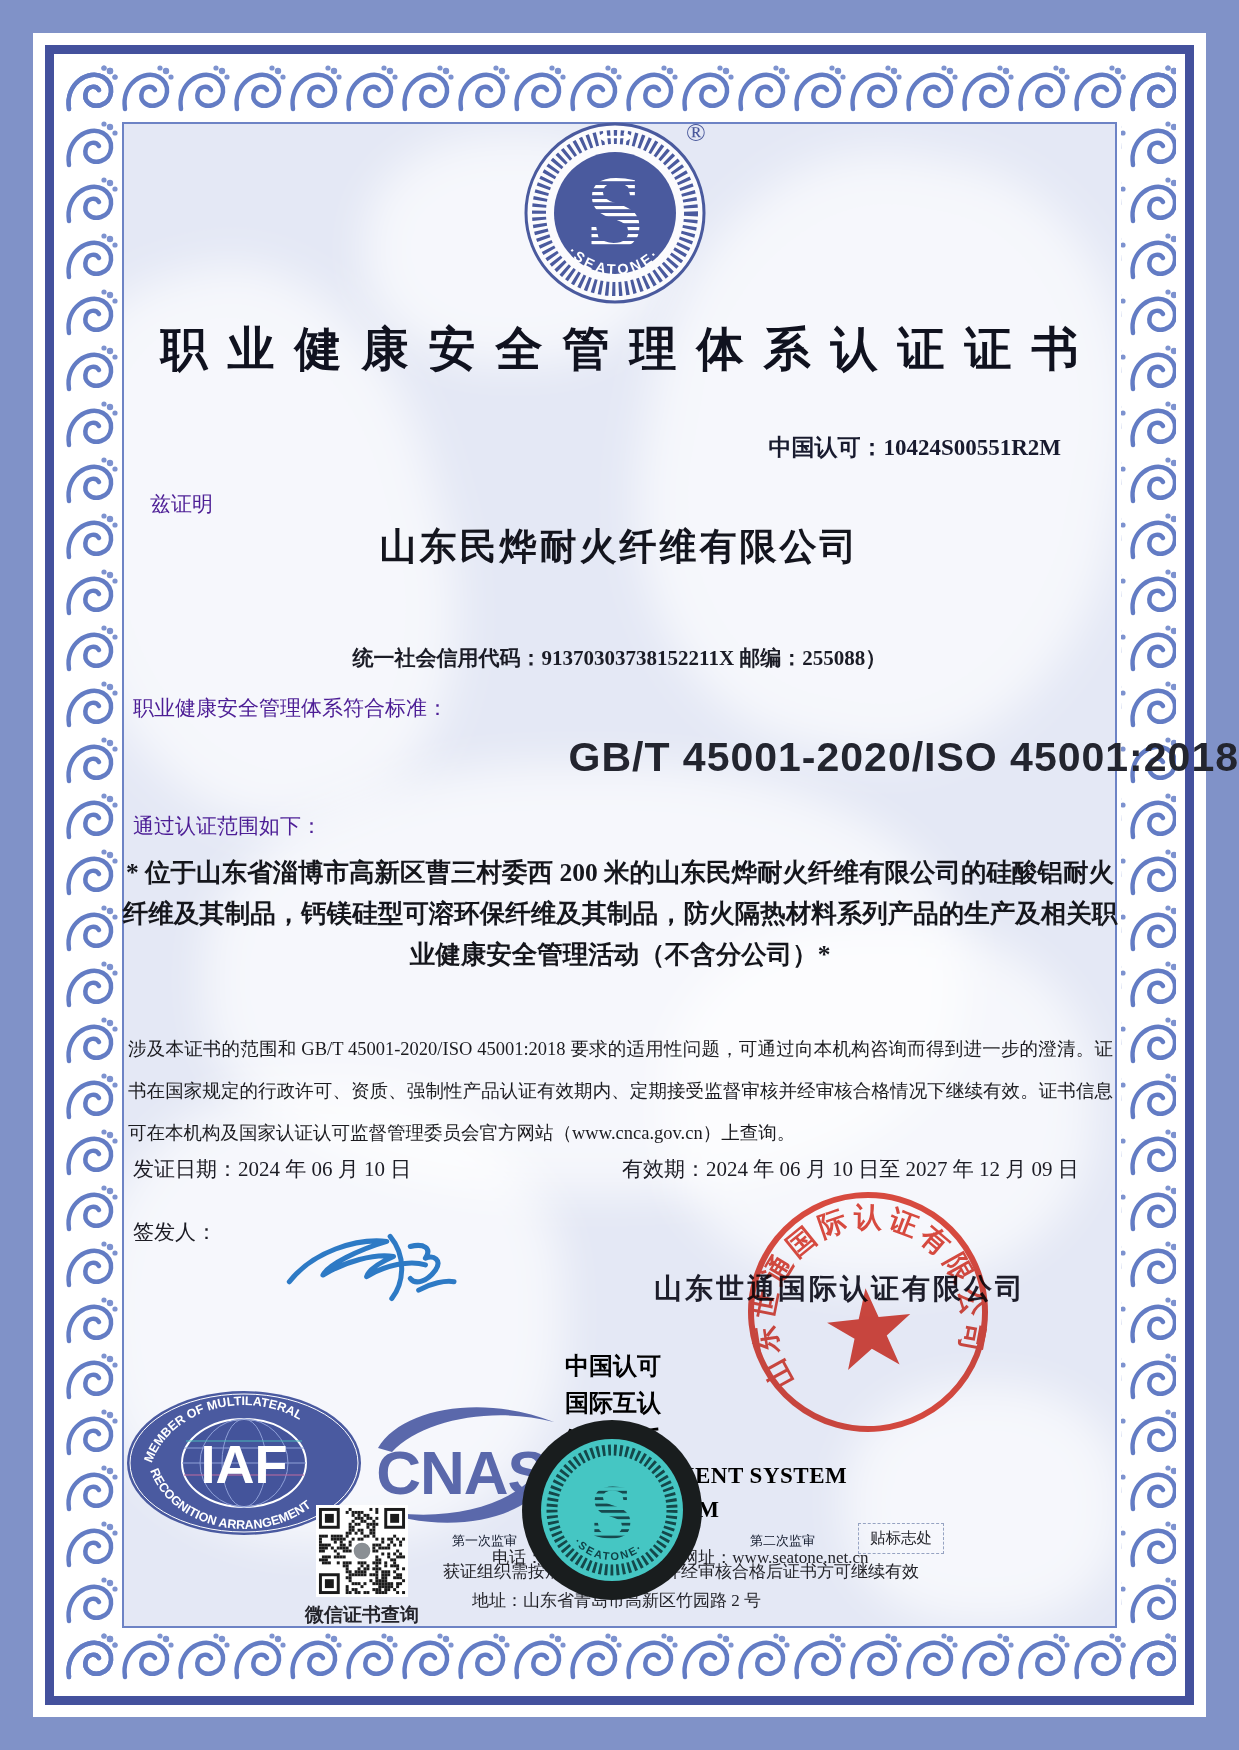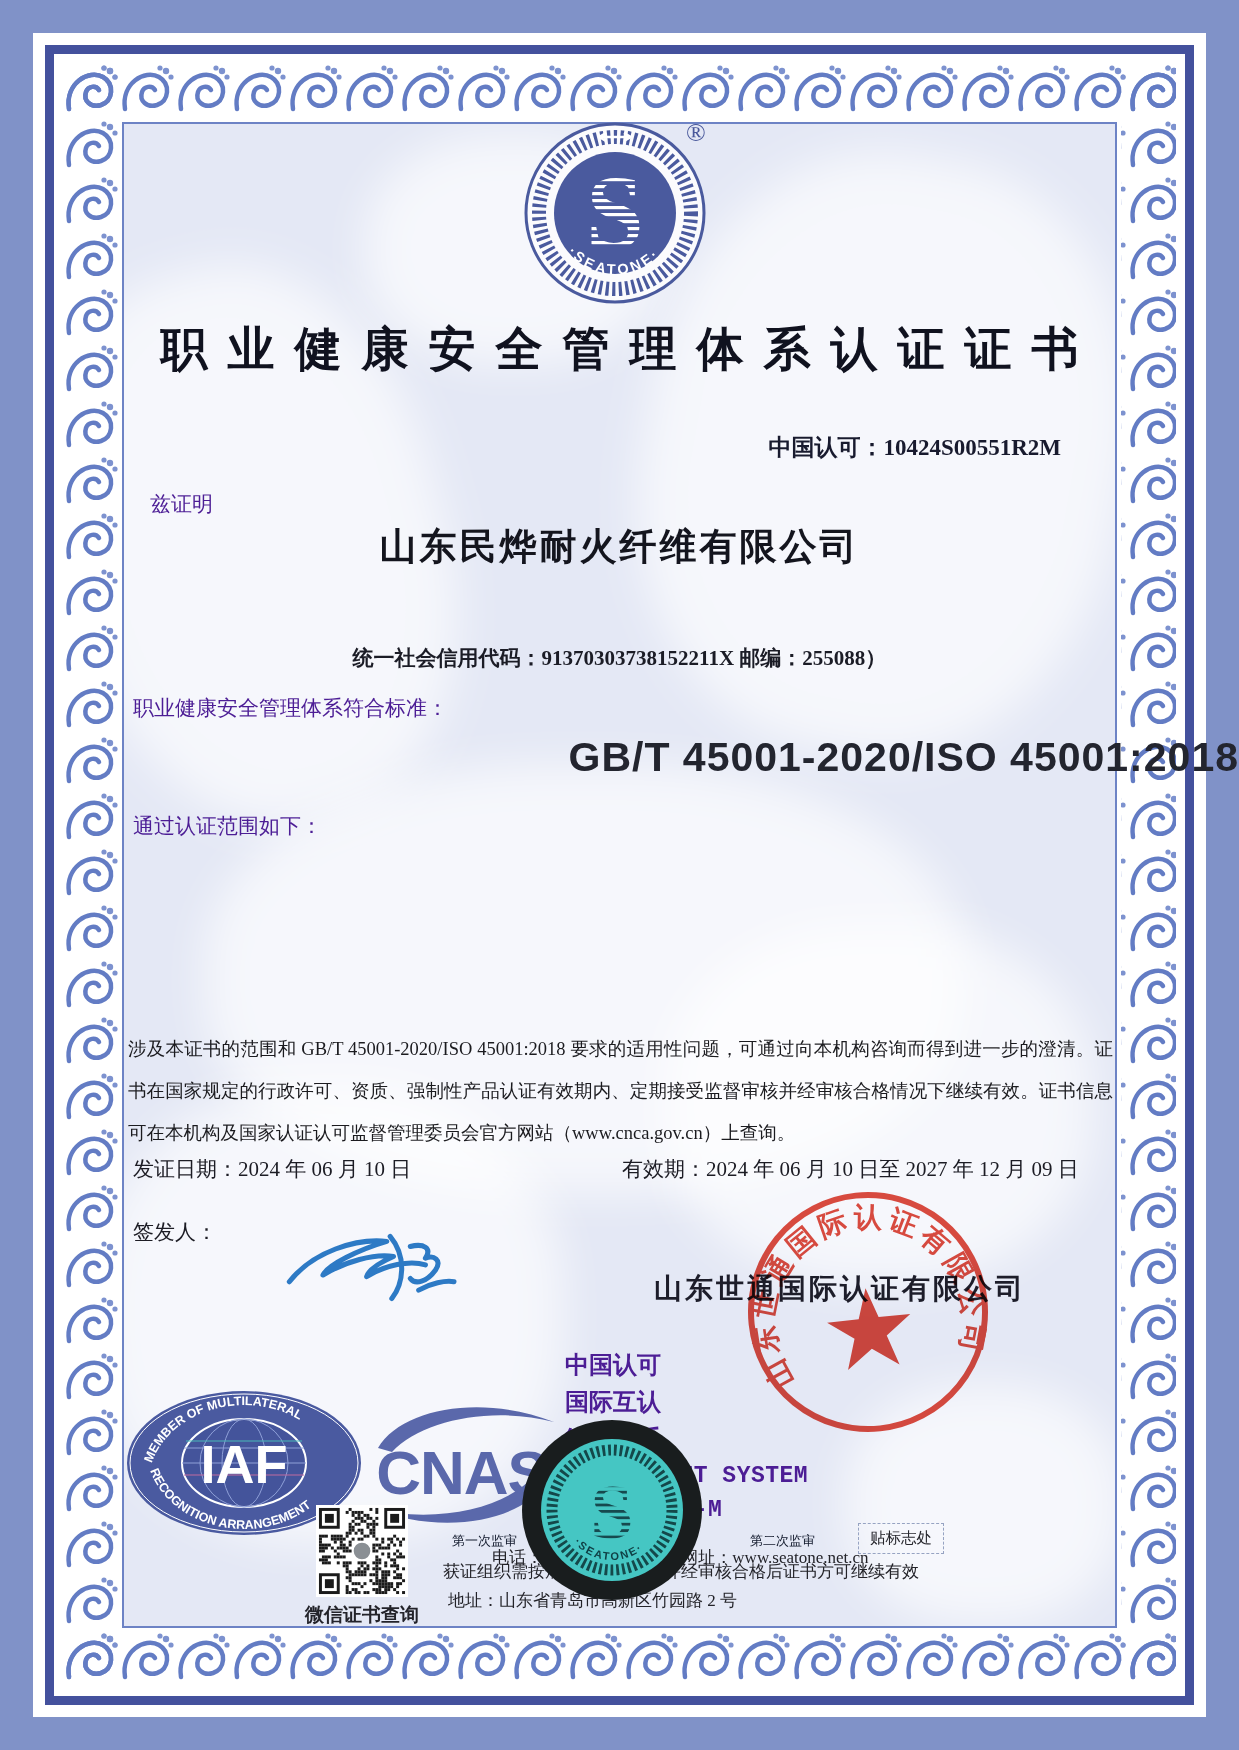--- a/index.html
+++ b/index.html
@@ -21,27 +21,27 @@
   .lead{left:133px;font-size:21px;color:#4c1d95;}
   .standard{left:0;width:1239px;top:734px;text-align:right;font-size:41px;font-weight:600;letter-spacing:1px;
             color:#23252f;font-family:"Liberation Sans","DejaVu Sans",sans-serif;}
   .scope{left:120px;width:1000px;top:852px;text-align:center;font-size:25.5px;font-weight:bold;
          line-height:41px;color:#15161c;}
   .disclaimer{left:128px;width:985px;top:1028px;font-size:18.5px;line-height:42px;text-align:justify;color:#1b1b1f;}
   .dates{top:1155px;font-size:21px;color:#1c1c24;}
   .signer{left:133px;top:1218px;font-size:21px;color:#1c1c24;}
   .issuer-name{left:610px;width:460px;top:1270px;text-align:center;font-size:28px;letter-spacing:3px;color:#1d1d2a;font-weight:600;}
   .stamp-svg{left:738px;top:1182px;mix-blend-mode:multiply;}
-  .acc-text{left:565px;top:1348px;color:#4c1d95;font-family:Liberation Mono, monospace;}
+  .acc-text{left:565px;top:1348px;color:#000000;font-family:Liberation Serif, serif;}
   .acc-text .cn{font-size:24px;line-height:37px;font-weight:600;}
   .acc-text .en{font-size:23px;line-height:34px;font-weight:bold;letter-spacing:0.5px;}
   .qr-caption{left:296px;width:132px;top:1602px;text-align:center;font-size:19px;font-weight:bold;color:#23232a;}
   .foot{font-size:13px;color:#0f172a;}
   .note{left:443px;top:1560px;font-size:17px;color:#232329;}
-  .addrrow{left:448px;top:1589px;font-size:17px;color:#232329;}
+  .addrrow{left:472px;top:1589px;font-size:17px;color:#232329;}
   .phonerow{left:492px;top:1546px;font-size:17px;color:#232329;}
   .phonerow .gap{display:inline-block;width:42px;}
   .sticker-box{left:858px;top:1523px;border:1.5px dashed #96a3c2;padding:4px 11px;font-size:15.5px;color:#26262c;}
 </style>
 </head>
 <body>
 
 <div class="page">
 
   <div class="b-white"></div>
@@ -97,20 +97,21 @@
     <span>中国认可：</span><span>10424S00551R2M</span>
   </div>
 
   <div class="abs certify">兹证明</div>
   <div class="abs company">山东民烨耐火纤维有限公司</div>
   <div class="abs addr" style="top:644px;">统一社会信用代码：91370303738152211X 邮编：255088）</div>
 
   <div class="abs lead" style="top:694px;">职业健康安全管理体系符合标准：</div>
   <div class="abs standard">GB/T 45001-2020/ISO 45001:2018</div>
   <div class="abs lead" style="top:812px;">通过认证范围如下：</div>
+  <div class="abs scope">* 位于山东省淄博市高新区曹三村委西 200 米的山东民烨耐火纤维有限公司的硅酸铝耐火纤维及其制品，钙镁硅型可溶环保纤维及其制品，防火隔热材料系列产品的生产及相关职业健康安全管理活动（不含分公司）*</div>
   <div class="abs disclaimer">涉及本证书的范围和 GB/T 45001-2020/ISO 45001:2018 要求的适用性问题，可通过向本机构咨询而得到进一步的澄清。证书在国家规定的行政许可、资质、强制性产品认证有效期内、定期接受监督审核并经审核合格情况下继续有效。证书信息可在本机构及国家认证认可监督管理委员会官方网站（www.cnca.gov.cn）上查询。</div>
 
   <div class="abs dates" style="left:133px;">
     <span>发证日期：</span><span>2024 年 06 月 10 日</span>
   </div>
   <div class="abs dates" style="left:622px;">
     <span>有效期：</span><span>2024 年 06 月 10 日至 2027 年 12 月 09 日</span>
   </div>
 
   <div class="abs signer">签发人：</div>

